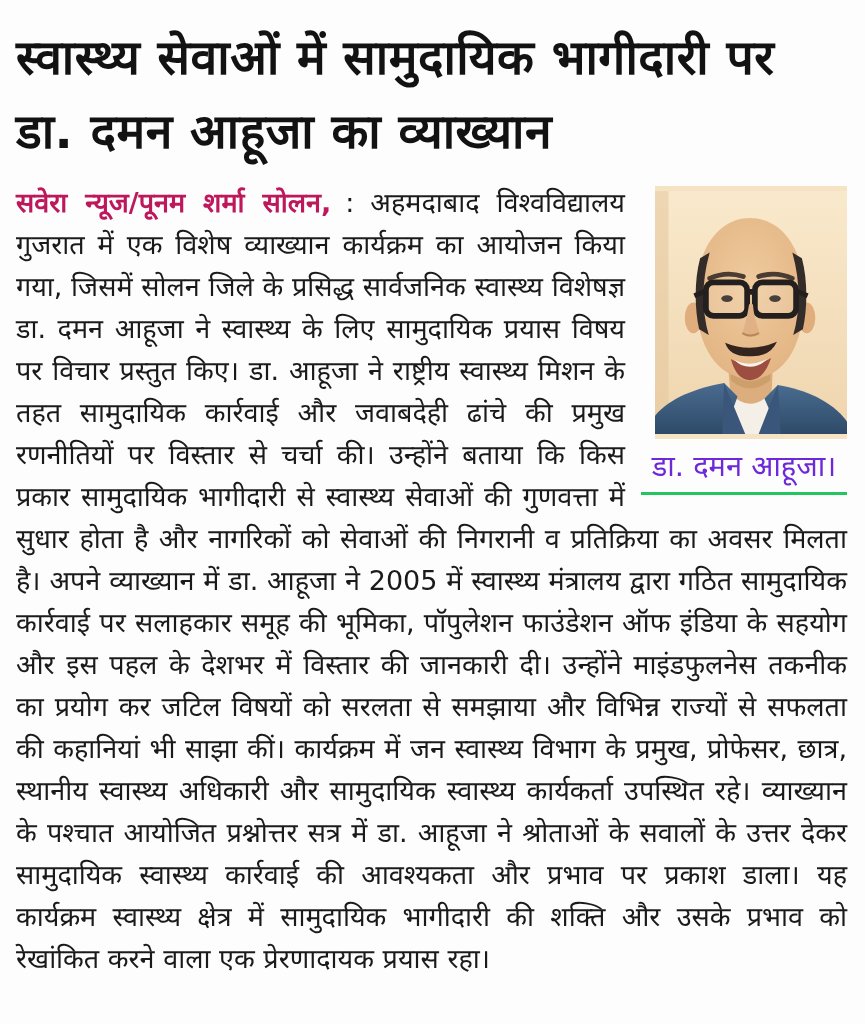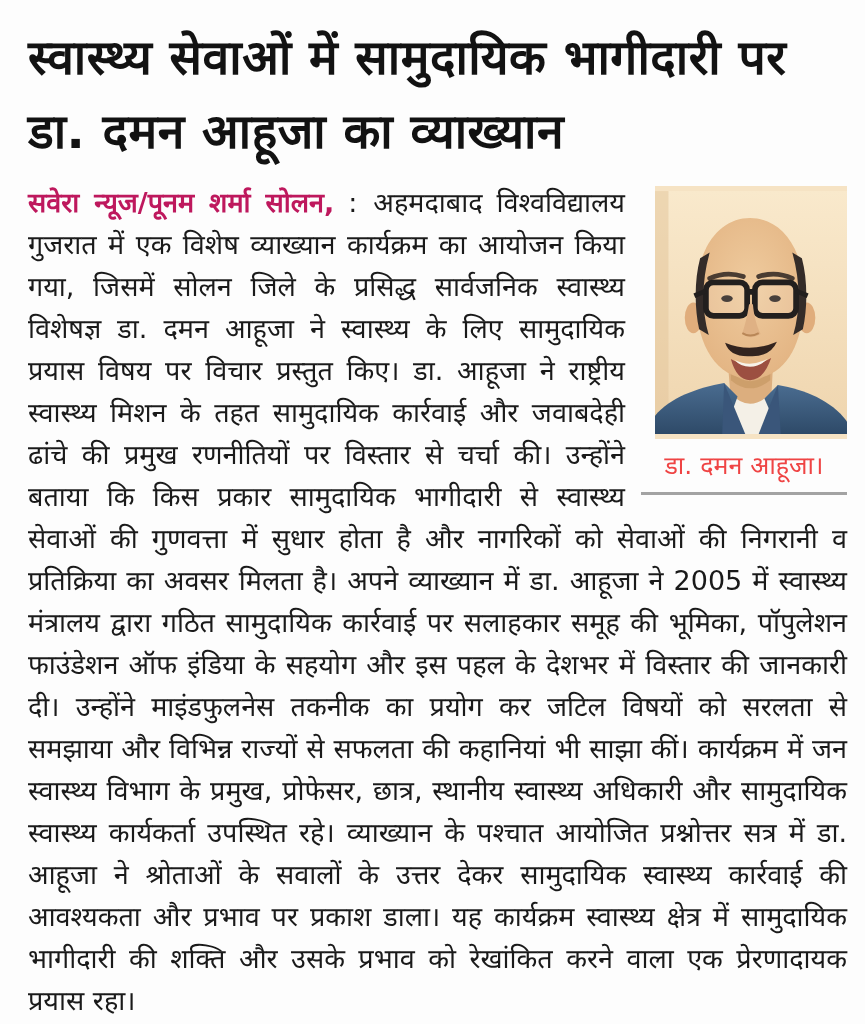--- a/index.html
+++ b/index.html
@@ -8,21 +8,21 @@
     width: 865px;
     height: 1024px;
     overflow: hidden;
     font-family: "DejaVu Sans", "Liberation Sans", sans-serif;
     color: #161616;
   }
   .page {
     width: 865px;
     height: 1024px;
     background: #fdfdfd;
-    padding: 20px 18px 10px 28px;
+    padding: 20px 18px 10px 16px;
   }
   .headline {
     font-size: 48px;
     line-height: 74px;
     font-weight: 700;
     color: #121212;
     letter-spacing: 0.5px;
     margin-bottom: 14px;
   }
   .article-body {
@@ -49,25 +49,25 @@
     width: 192px;
     height: 253px;
     margin-left: 14px;
     overflow: hidden;
     background: #f6e3c4;
   }
   .photo-frame svg { display: block; width: 100%; height: 100%; }
   .photo-caption {
     display: block;
     text-align: center;
-    font-size: 25px;
+    font-size: 29px;
     line-height: 30px;
-    color: #ef4444;
+    color: #6d28d9;
     padding: 12px 0 11px;
-    border-bottom: 3px solid #a3a3a3;
+    border-bottom: 3px solid #22c55e;
   }
 </style>
 </head>
 <body>
 
 <div class="page">
 
   <h1 class="headline">स्वास्थ्य सेवाओं में सामुदायिक भागीदारी पर डा. दमन आहूजा का व्याख्यान</h1>
 
   <div class="article-body">

